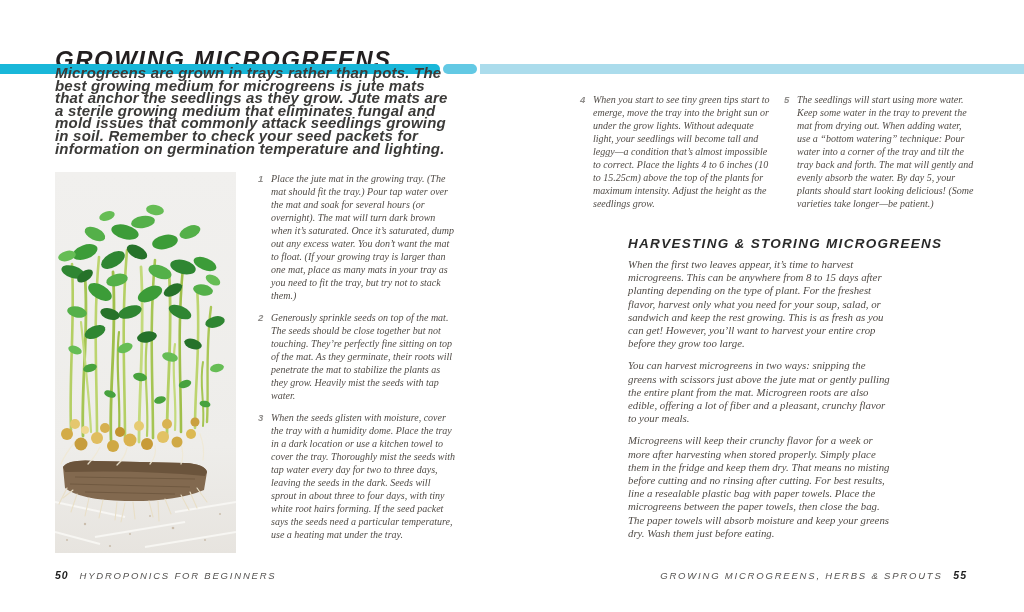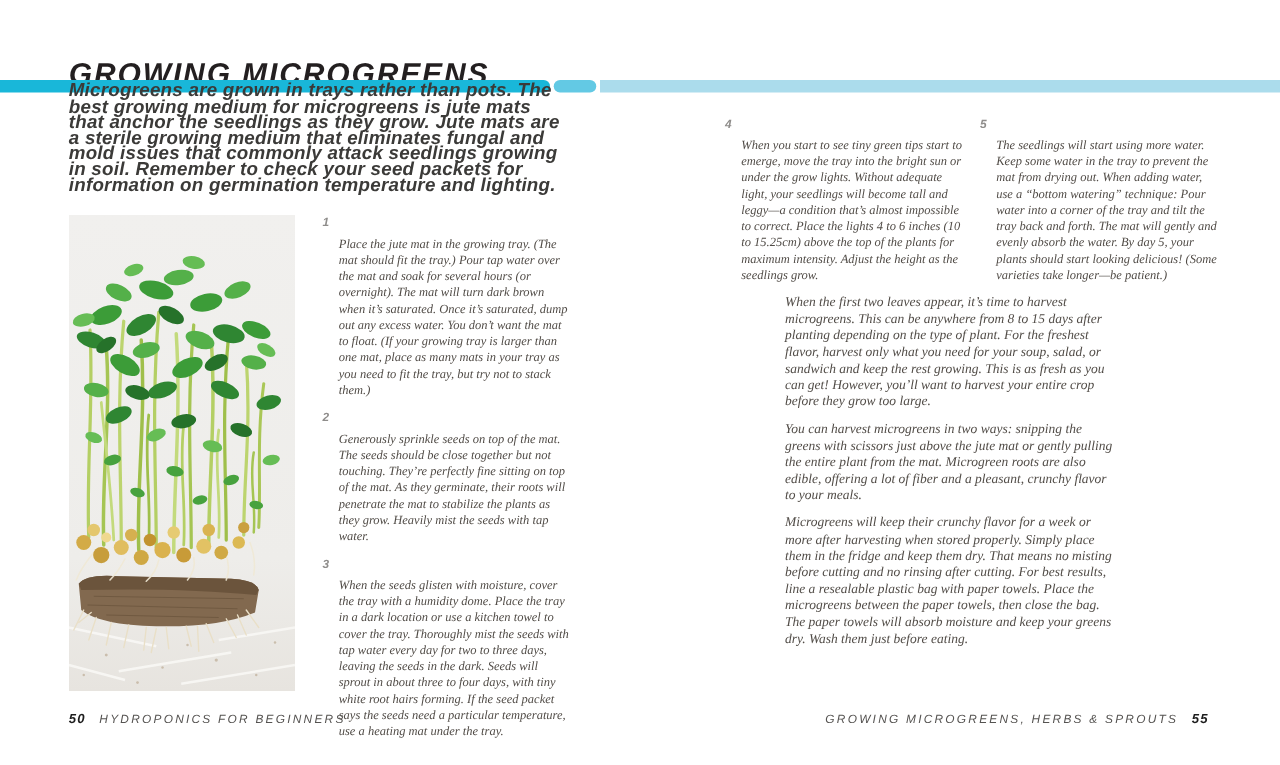--- a/index.html
+++ b/index.html
@@ -55,21 +55,20 @@
     flex:0 0 13px;
     font-family:"Liberation Sans",sans-serif;
     font-weight:bold;font-size:9.5px;line-height:13px;
     color:#8f8d8b;text-align:left;
   }
   .step-text{
     flex:1;
     font-family:"Liberation Serif",serif;
     font-size:10px;line-height:13px;
     color:#514c47;
-    margin-top:17px;
   }
   
   .harvest{position:absolute;left:628px;top:236px;width:268px;}
   .harvest-heading{
     font-family:"Liberation Sans",sans-serif;
     font-weight:bold;font-size:13.5px;letter-spacing:1.3px;
     color:#2a2a2a;margin:0 0 7px 0;white-space:nowrap;
   }
   .harvest p{
     font-family:"Liberation Serif",serif;
@@ -285,20 +284,21 @@
   </div>
 
   <div class="steps-col" id="step-col-5">
     <div class="step">
       <span class="step-num">5</span>
       <span class="step-text">The seedlings will start using more water. Keep some water in the tray to prevent the mat from drying out. When adding water, use a “bottom watering” technique: Pour water into a corner of the tray and tilt the tray back and forth. The mat will gently and evenly absorb the water. By day 5, your plants should start looking delicious! (Some varieties take longer—be patient.)</span>
     </div>
   </div>
 
   <section class="harvest">
+    <h2 class="harvest-heading">HARVESTING &amp; STORING MICROGREENS</h2>
     <p>When the first two leaves appear, it’s time to harvest microgreens. This can be anywhere from 8 to 15 days after planting depending on the type of plant. For the freshest flavor, harvest only what you need for your soup, salad, or sandwich and keep the rest growing. This is as fresh as you can get! However, you’ll want to harvest your entire crop before they grow too large.</p>
     <p>You can harvest microgreens in two ways: snipping the greens with scissors just above the jute mat or gently pulling the entire plant from the mat. Microgreen roots are also edible, offering a lot of fiber and a pleasant, crunchy flavor to your meals.</p>
     <p>Microgreens will keep their crunchy flavor for a week or more after harvesting when stored properly. Simply place them in the fridge and keep them dry. That means no misting before cutting and no rinsing after cutting. For best results, line a resealable plastic bag with paper towels. Place the microgreens between the paper towels, then close the bag. The paper towels will absorb moisture and keep your greens dry. Wash them just before eating.</p>
   </section>
 
   <div class="footer footer-left">
     <span class="folio">50</span>
     <span class="running-head">HYDROPONICS FOR BEGINNERS</span>
   </div>
   <div class="footer footer-right">

